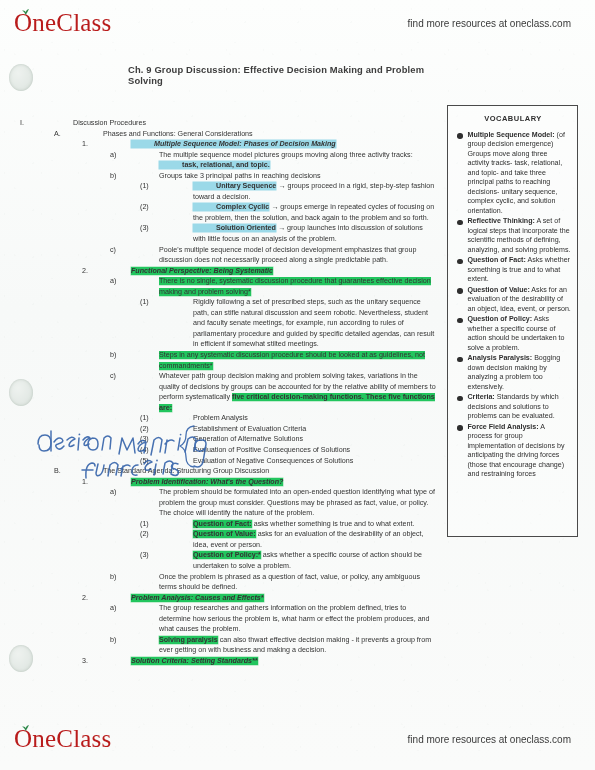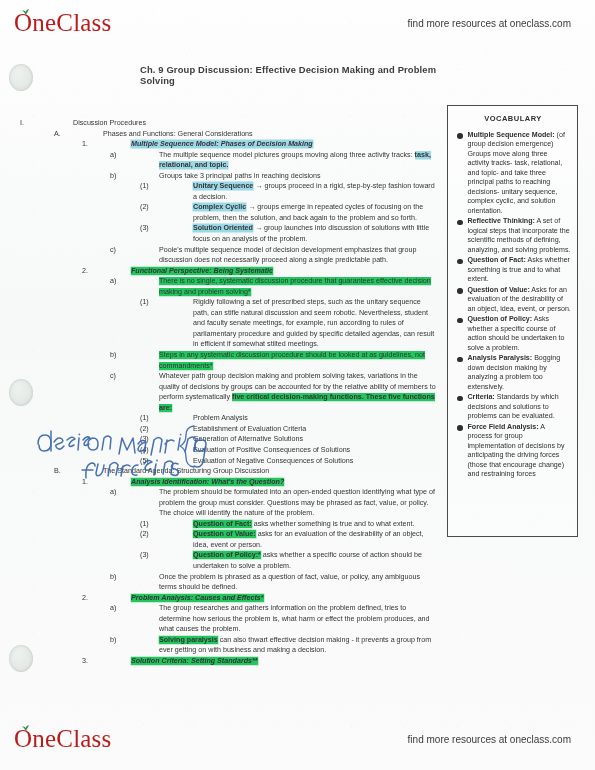--- a/index.html
+++ b/index.html
@@ -50,21 +50,21 @@
     position:absolute;width:24px;height:27px;border-radius:50%;
     background:radial-gradient(ellipse at 38% 34%, #eef2ef 0%, #e4eae6 55%, #d8e0da 100%);
     box-shadow:inset 0 0 3px rgba(150,165,155,.55);
     left:9px;
   }
   .hole.h1{top:64px;}
   .hole.h2{top:379px;}
   .hole.h3{top:645px;}
   
   .doctitle{
-    position:absolute;left:140px;top:64px;width:330px;
+    position:absolute;left:128px;top:64px;width:330px;
     font-size:9.4px;font-weight:700;color:#3c3c3c;
     letter-spacing:.15px;
     font-family:"Liberation Sans", sans-serif;
     filter:blur(.18px);
   }
   
   #outline{
     position:absolute;left:16px;top:118px;width:420px;
     font-size:7.15px;line-height:10.55px;color:#333;
     filter:blur(.16px);
@@ -79,21 +79,21 @@
   .lvl2{padding-left:38px;}
   .lvl3 .mk{width:22px;}
   .lvl3{padding-left:66px;}
   .lvl4 .mk{width:22px;}
   .lvl4{padding-left:94px;}
   .lvl5 .mk{width:26px;}
   .lvl5{padding-left:124px;}
   .b{font-weight:700;}
   .i{font-style:italic;font-weight:700;}
   
-  .hl-c{background:#9bd9e8;box-shadow:0 0 0 .5px #9bd9e8;}
+  .hl-c{background:#9bd9e8;box-shadow:0 0 0 .5px #9bd9e8;padding-left:23px;}
   .hl-g{background:#22c55e;box-shadow:0 0 0 .5px #8fe0a8;}
   
   .hand{
     position:absolute;left:34px;top:420px;width:176px;height:62px;
     pointer-events:none;
   }
   .hand svg{display:block;}
   
   #vocab{
     position:absolute;left:447px;top:105px;width:131px;height:432px;
@@ -216,21 +216,21 @@
     <div class="row lvl5">
       <span class="mk">(5)</span>
       <span class="tx"><span>Evaluation of Negative Consequences of Solutions</span></span>
     </div>
     <div class="row lvl2">
       <span class="mk">B.</span>
       <span class="tx"><span>The Standard Agenda: Structuring Group Discussion</span></span>
     </div>
     <div class="row lvl3">
       <span class="mk">1.</span>
-      <span class="tx"><span class="i hl-g">Analysis Identification: What's the Question?</span></span>
+      <span class="tx"><span class="i hl-g">Problem Identification: What's the Question?</span></span>
     </div>
     <div class="row lvl4">
       <span class="mk">a)</span>
       <span class="tx"><span>The problem should be formulated into an open-ended question identifying what type of problem the group must consider. Questions may be phrased as fact, value, or policy. The choice will identify the nature of the problem.</span></span>
     </div>
     <div class="row lvl5">
       <span class="mk">(1)</span>
       <span class="tx"><span class="b hl-g">Question of Fact:</span><span> asks whether something is true and to what extent.</span></span>
     </div>
     <div class="row lvl5">

